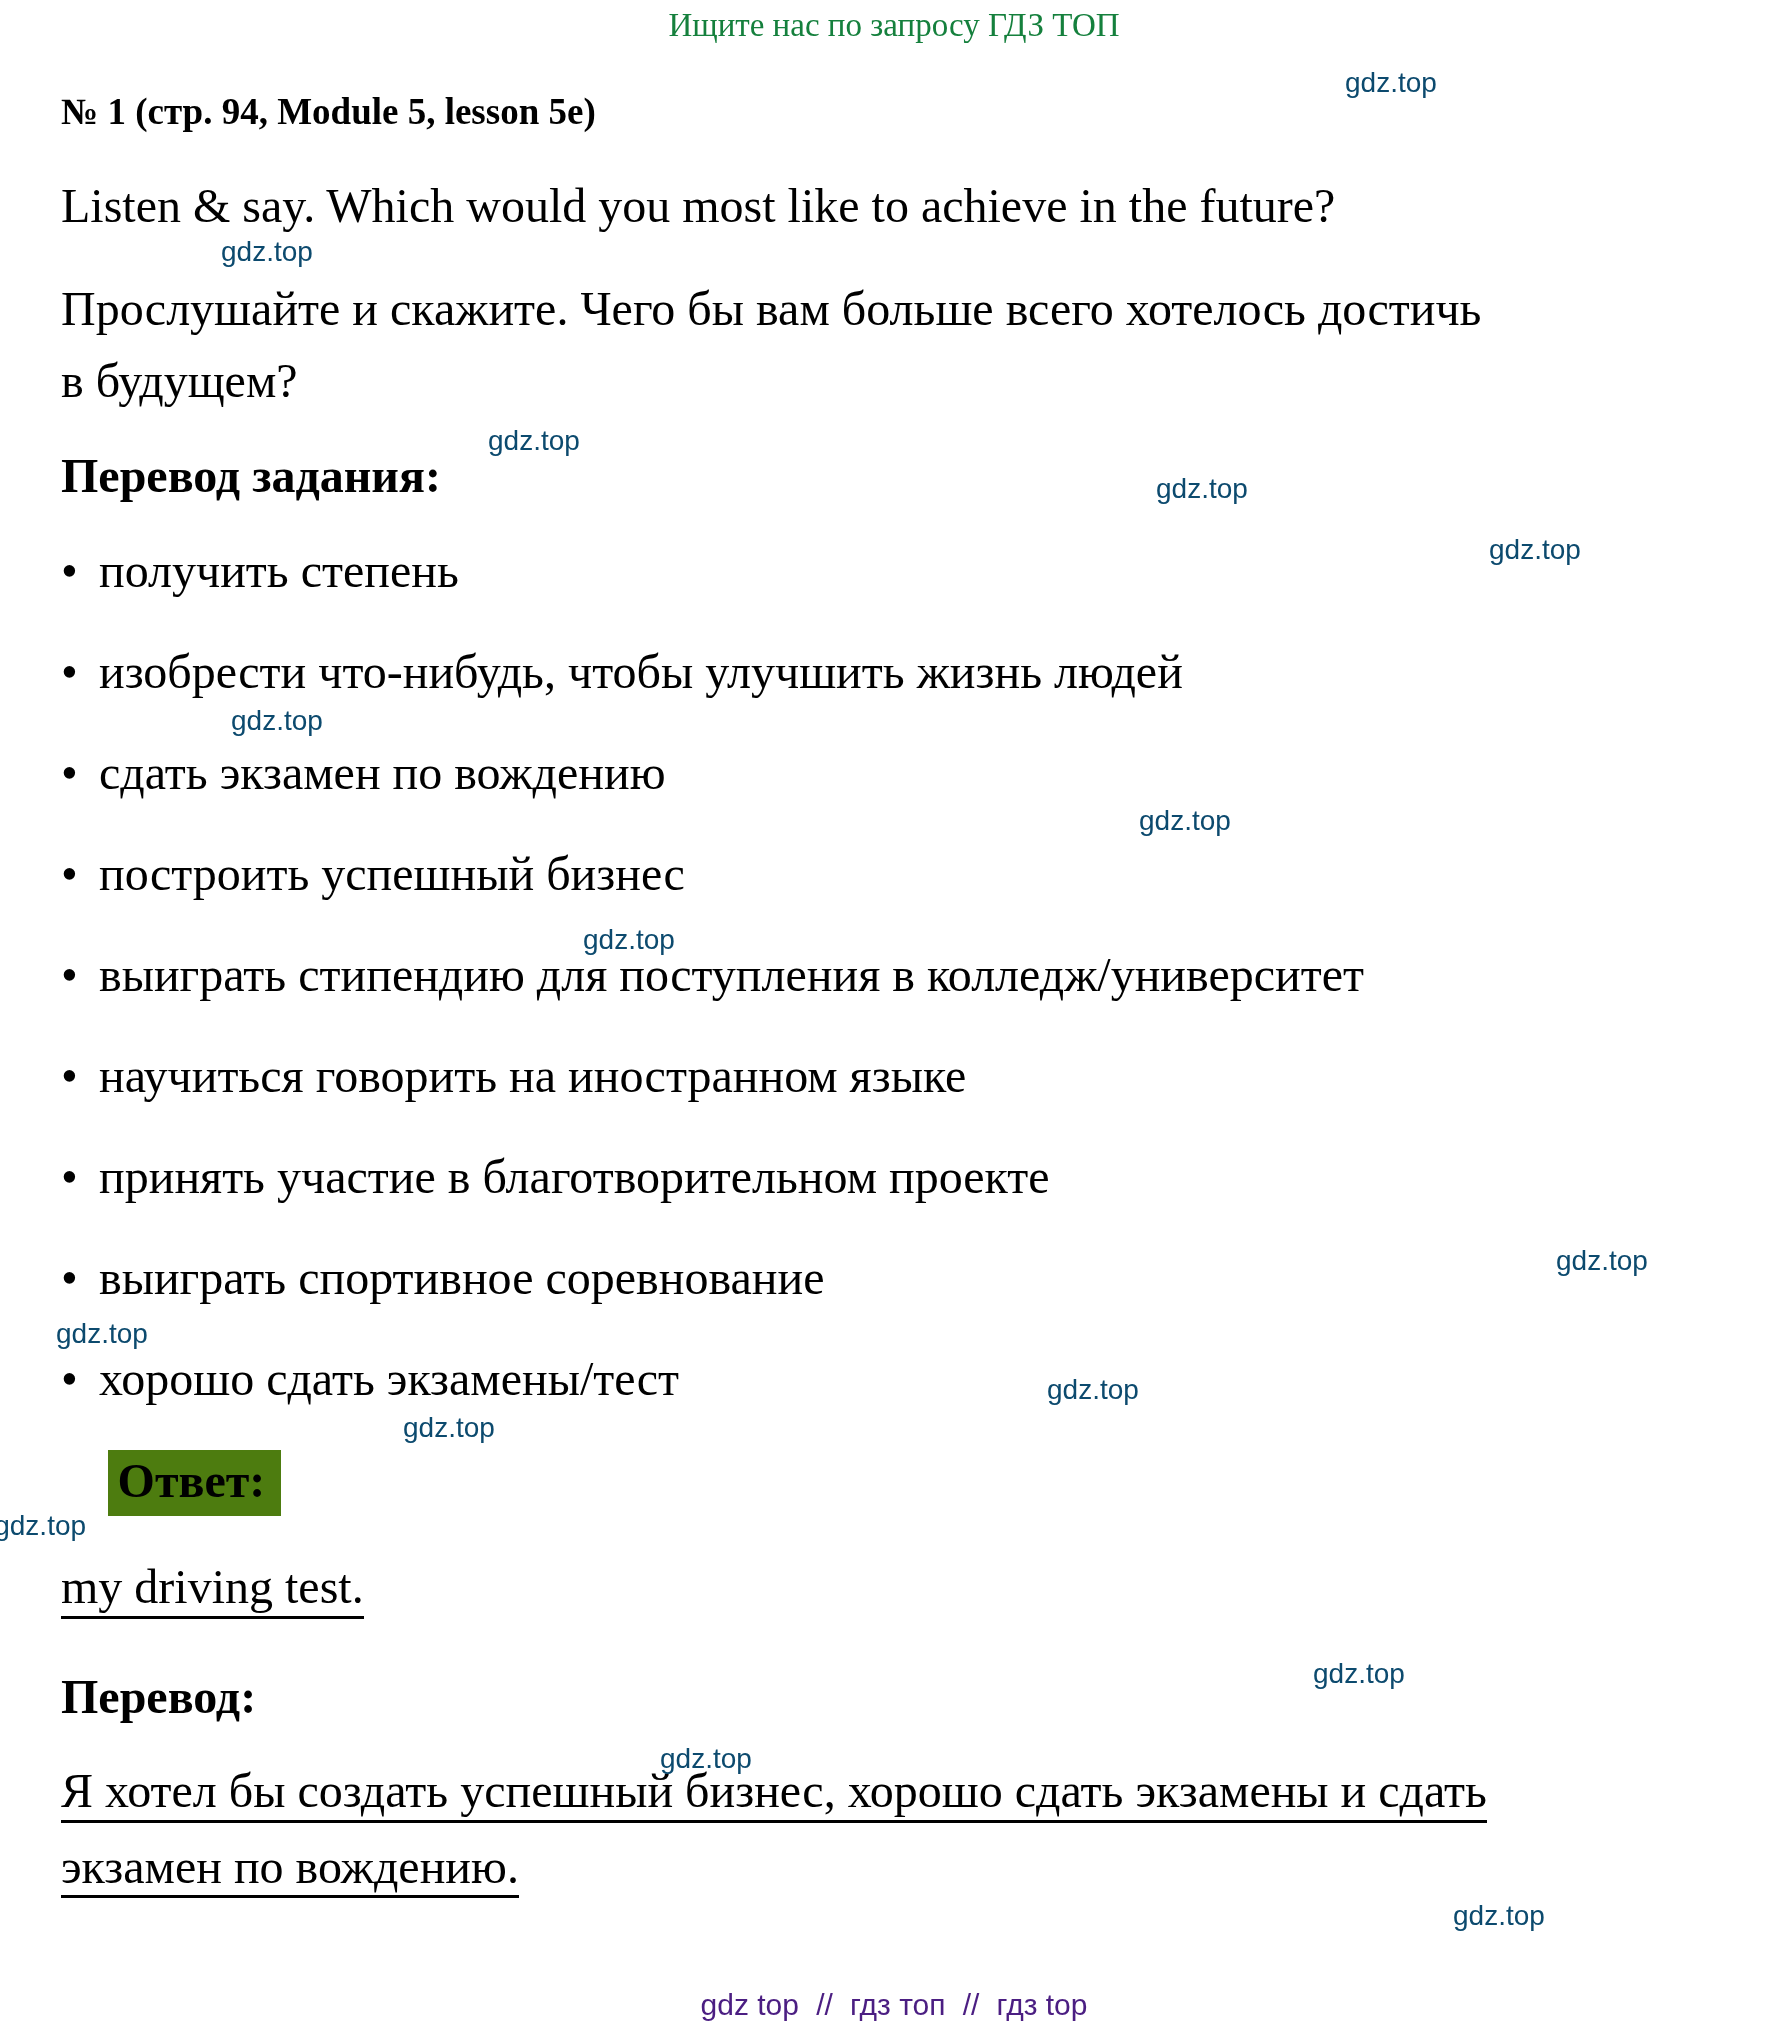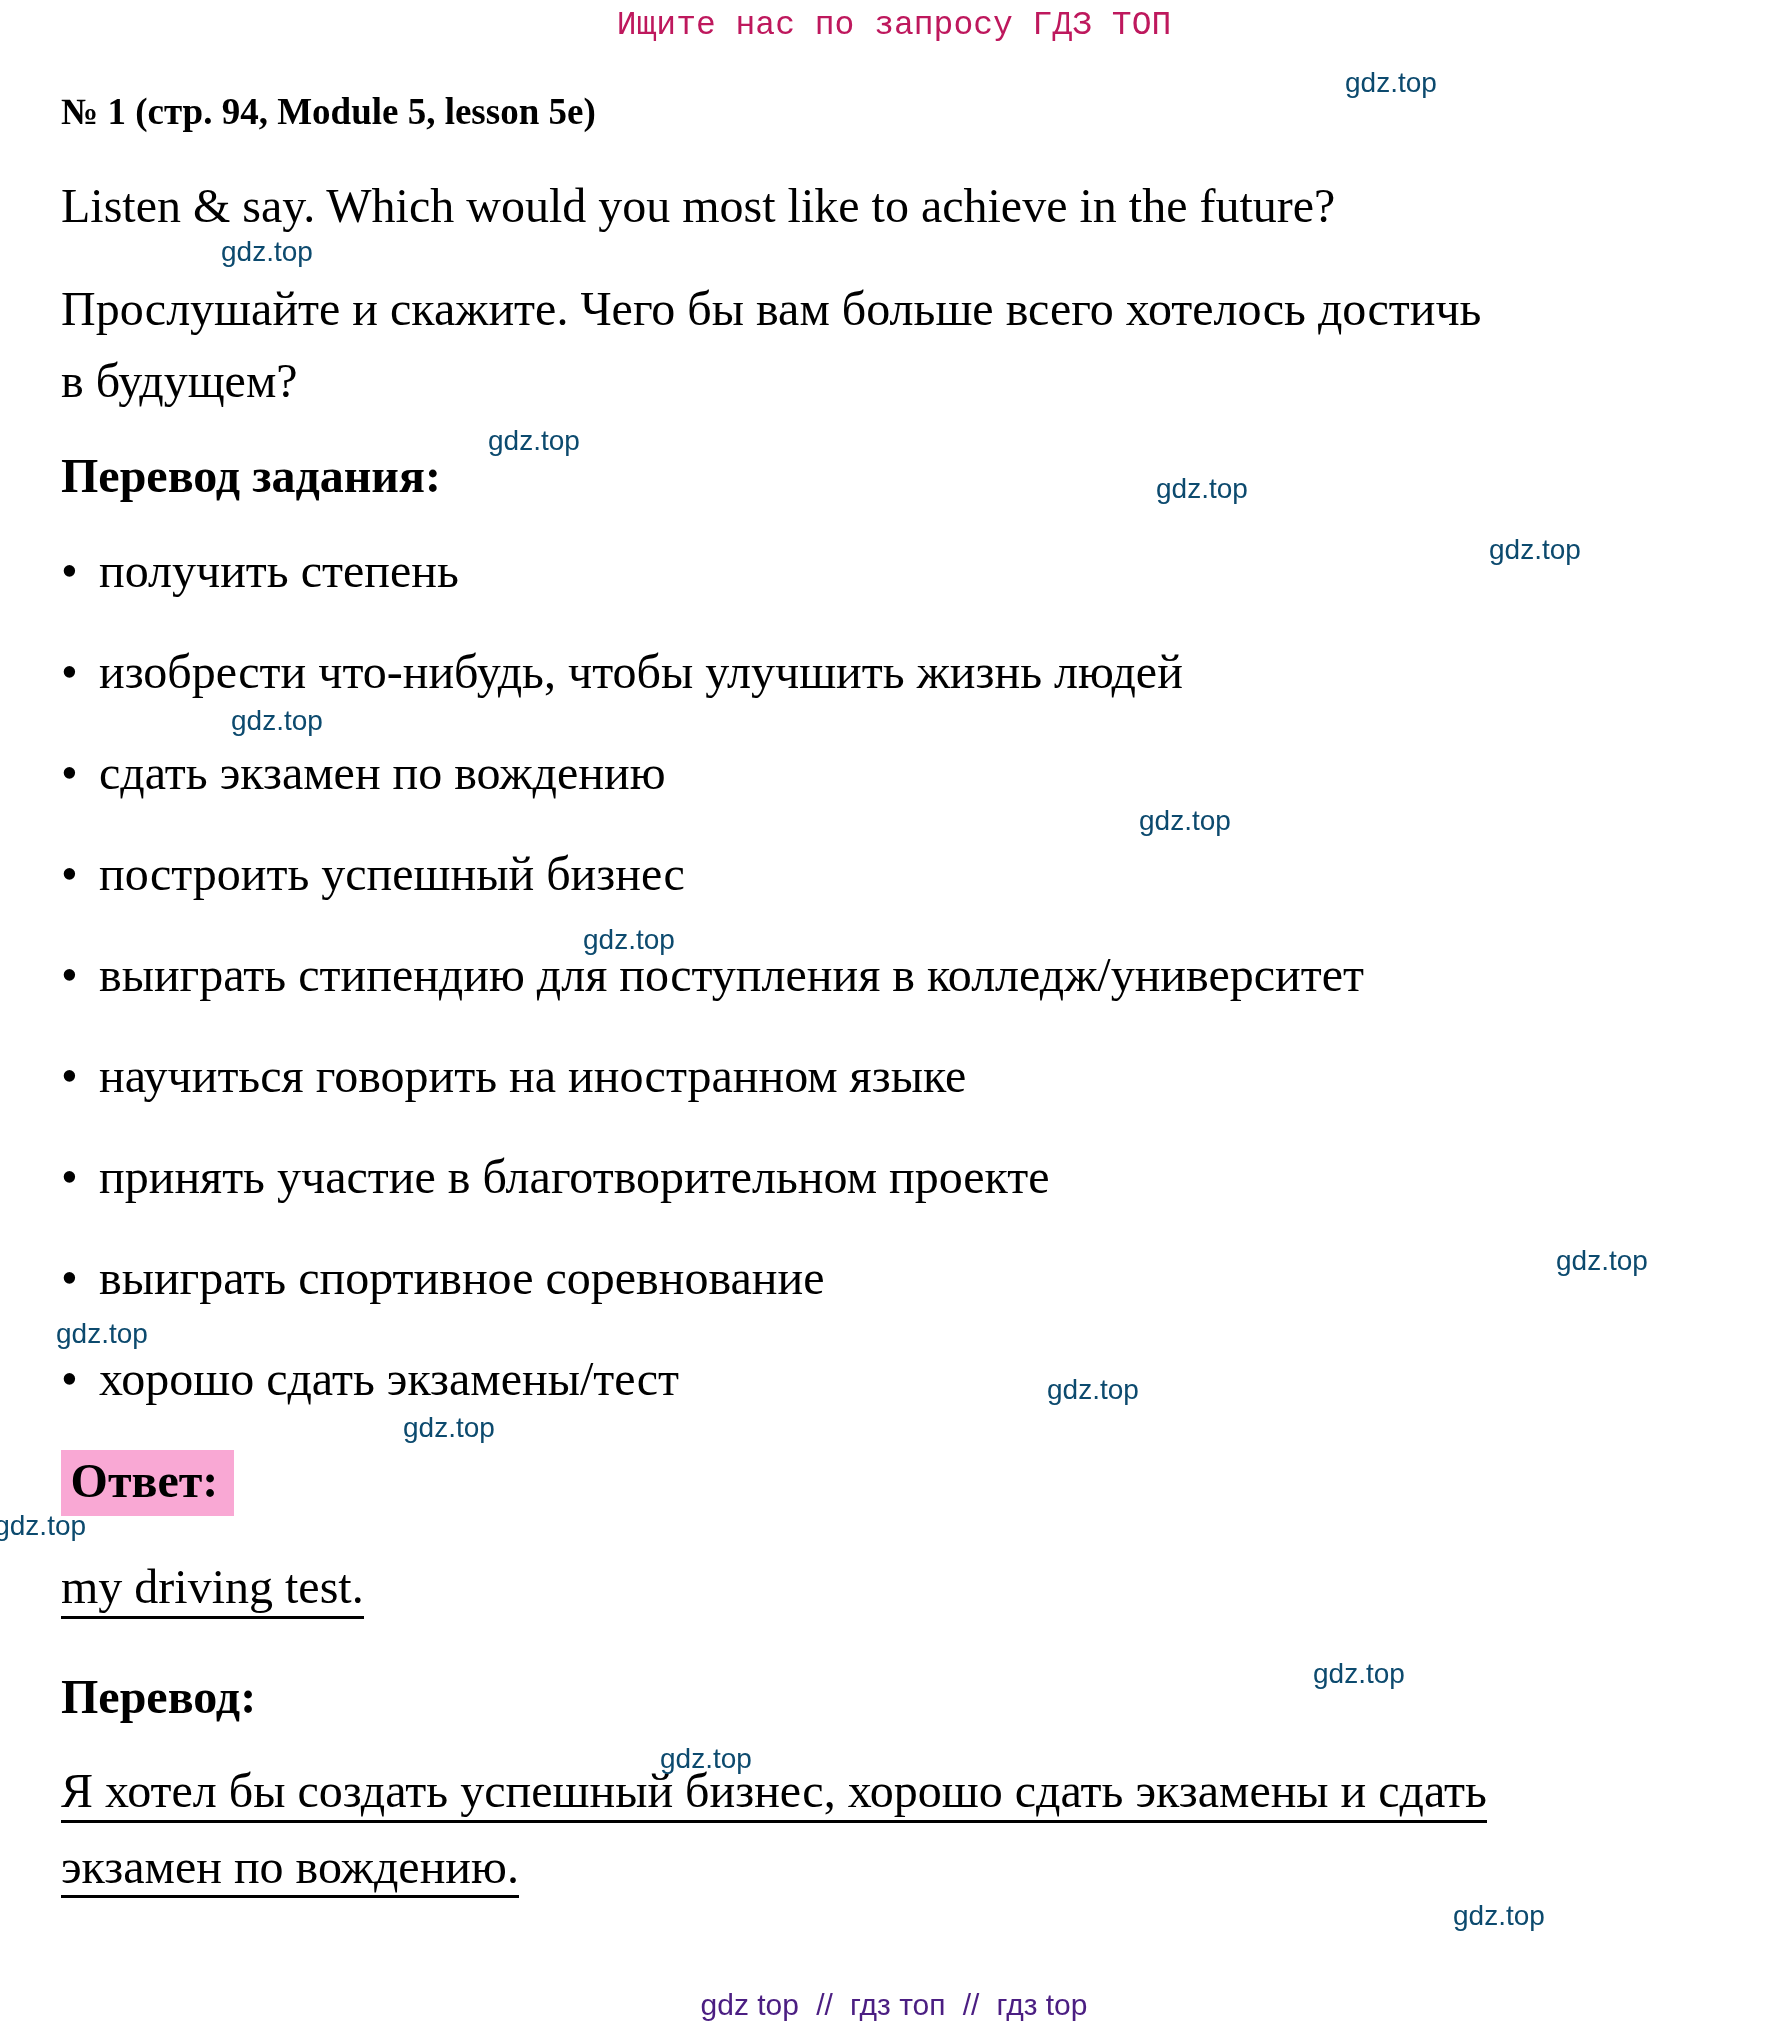--- a/index.html
+++ b/index.html
@@ -9,24 +9,24 @@
     height: 2035px;
     background: #ffffff;
     color: #000000;
     overflow: hidden;
     font-family: "Liberation Serif", serif;
   }
   
   .promo {
     padding-top: 7.7px;
     text-align: center;
-    font-family: Liberation Mono, monospace;
+    font-family: Liberation Serif, serif;
     font-size: 33px;
     line-height: 35px;
-    color: #be185d;
+    color: #15803d;
     font-weight: 500;
   }
   
   .title {
     margin: 42px 38px 0 61px;
     font-size: 37px;
     line-height: 54px;
     font-weight: bold;
     white-space: nowrap;
   }
@@ -60,26 +60,27 @@
     line-height: 50px;
     margin-bottom: 51px;
     white-space: nowrap;
   }
   .bullets li:last-child { margin-bottom: 0; }
   .bullet-dot { display: inline-block; width: 38px; }
   
   .answer-heading { margin: 46px 38px 0 61px; }
   .answer-heading mark {
     display: inline-block;
-    background: #f9a8d4;
+    background: #4d7c0f;
     color: #000000;
     font-size: 48px;
     line-height: 52px;
     font-weight: bold;
     padding: 5.8px 15.4px 8.6px 9.6px;
+    margin-left: 47px;
   }
   
   .uline-para { margin: 48px 38px 0 61px; }
   .uline-para .line {
     display: block;
     width: fit-content;
     font-size: 48px;
     line-height: 46px;
     padding-bottom: 5.8px;
     border-bottom: 3.8px solid #000000;

